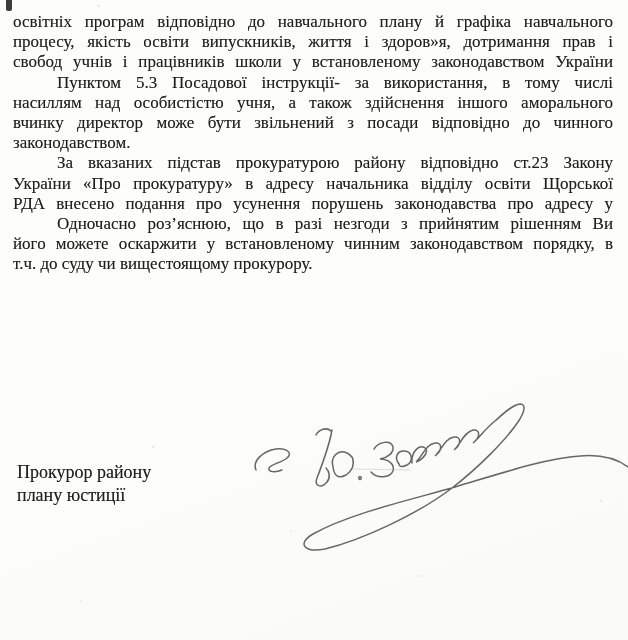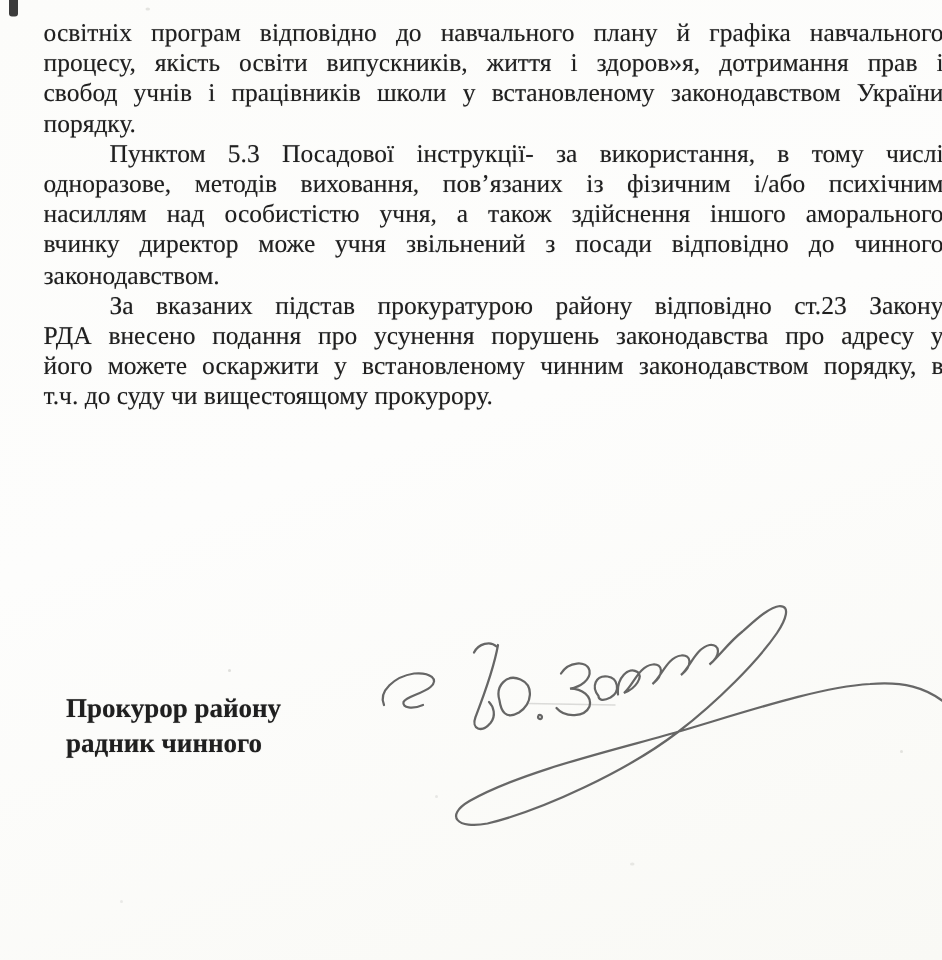--- a/index.html
+++ b/index.html
@@ -4,32 +4,31 @@
 <style>
   html,body{margin:0;padding:0;}
   body{width:628px;height:640px;overflow:hidden;background:#e8e8e6;}
   .page{
     position:relative;width:628px;height:640px;
     background:linear-gradient(160deg,#fcfcfa 0%,#fdfdfc 45%,#f9f9f5 100%);
     font-family:"Liberation Serif","DejaVu Serif",serif;
     color:#1f1f1f;
   }
   .doc-body{
-    position:absolute;left:29px;top:12px;width:600px;
+    position:absolute;left:13px;top:12px;width:600px;
     font-size:17px;line-height:20.2px;
     text-shadow:0 0 0.5px rgba(30,30,30,0.45);
   }
   .line{text-align:justify;text-align-last:justify;height:20.2px;overflow:hidden;}
   .line.last{text-align-last:left;}
   .line.indent{text-indent:44px;}
   .sig-titles{
     position:absolute;left:17px;top:461px;
-    font-size:18px;font-weight:bold;line-height:23px;
+    font-size:18px;font-weight:normal;line-height:23px;
     text-shadow:0 0 0.5px rgba(30,30,30,0.5);
-    margin-left:27px;
   }
   .sig-name{
     position:absolute;right:24px;top:478px;
     font-size:18px;font-weight:bold;
     text-shadow:0 0 0.5px rgba(30,30,30,0.5);
   }
   .executor{
     position:absolute;left:13px;top:517px;
     font-size:14.5px;color:#2e2e2e;
   }
@@ -44,49 +43,49 @@
 <body>
 
 <div class="page">
 
   <div class="scan-artifact"></div>
 
   <div class="doc-body">
       <div class="line">освітніх програм відповідно до навчального плану й графіка навчального</div>
       <div class="line">процесу, якість освіти випускників, життя і здоров»я, дотримання прав і</div>
       <div class="line">свобод учнів і працівників школи у встановленому законодавством України</div>
-      <div class="line last">порядку.</div>
       <div class="line indent">Пунктом 5.3 Посадової інструкції- за використання, в тому числі</div>
-      <div class="line">одноразове, методів виховання, пов’язаних із фізичним і/або психічним</div>
       <div class="line">насиллям над особистістю учня, а також здійснення іншого аморального</div>
-      <div class="line">вчинку директор може учня звільнений з посади відповідно до чинного</div>
+      <div class="line">вчинку директор може бути звільнений з посади відповідно до чинного</div>
       <div class="line last">законодавством.</div>
       <div class="line indent">За вказаних підстав прокуратурою району відповідно ст.23 Закону</div>
+      <div class="line">України «Про прокуратуру» в адресу начальника відділу освіти Щорської</div>
       <div class="line">РДА внесено подання про усунення порушень законодавства про адресу у</div>
+      <div class="line indent">Одночасно роз’яснюю, що в разі незгоди з прийнятим рішенням Ви</div>
       <div class="line">його можете оскаржити у встановленому чинним законодавством порядку, в</div>
       <div class="line last">т.ч. до суду чи вищестоящому прокурору.</div>
     </div>
 
   <svg class="signature-svg" width="628" height="640" viewBox="0 0 628 640">
     <g fill="none" stroke="#565656" stroke-width="1.5" stroke-linecap="round" opacity="0.9">
       <path d="M256,470 C252,461 263,451 276,449 C287,448 293,453 287,458 C281,463 271,464 269,468 C268,472 275,473 282,470"></path>
       <path d="M331,431 C327,427 319,429 316,435"></path>
       <path d="M332,430 C329,447 322,465 317,478 C314,486 321,489 327,482 C331,477 329,471 326,468"></path>
       <path d="M333,467 C330,457 338,449 347,453 C356,457 355,469 346,475 C337,480 334,474 333,467"></path>
       <path d="M359,477 C360,476 362,477 361,479 C360,480 358,479 359,477"></path>
       <path d="M374,449 C379,441 391,440 393,447 C394,453 387,458 380,459 C388,459 395,464 393,471 C390,478 377,479 371,472"></path>
       <path d="M399,464 C394,458 397,450 405,451 C412,452 414,461 407,465 C401,468 399,466 399,464"></path>
       <path d="M412,463 C411,452 419,444 425,448 C429,451 424,459 416,462 C422,457 426,444 435,443 C442,442 443,450 435,456 C441,451 445,438 454,437 C461,436 462,444 454,450 C460,445 464,432 473,430 C480,429 481,437 473,443 C479,438 486,428 495,421 C503,414 512,405 520,404 C527,404 524,413 518,422 C505,441 478,468 452,488 C418,514 362,540 325,549 C305,553 296,544 313,534 C350,513 418,498 455,487 C502,473 547,458 580,456 C603,454 617,459 628,467"></path>
       <path d="M352,469 L410,470" opacity="0.22" stroke-width="1"></path>
     </g>
   </svg>
 
   <div class="sig-titles">
     <div>Прокурор району</div>
-    <div>радник чинного</div>
+    <div>плану юстиції</div>
   </div>
 
 
 
   <div class="speck" style="left:97px;top:5px;width:3px;height:2px;opacity:.25"></div>
   <div class="speck" style="left:152px;top:446px;width:2px;height:2px;opacity:.3"></div>
   <div class="speck" style="left:420px;top:575px;width:3px;height:2px;opacity:.2"></div>
   <div class="speck" style="left:600px;top:500px;width:2px;height:2px;opacity:.25"></div>
   <div class="speck" style="left:80px;top:600px;width:2px;height:2px;opacity:.18"></div>
   <div class="speck" style="left:290px;top:530px;width:2px;height:2px;opacity:.2"></div>

